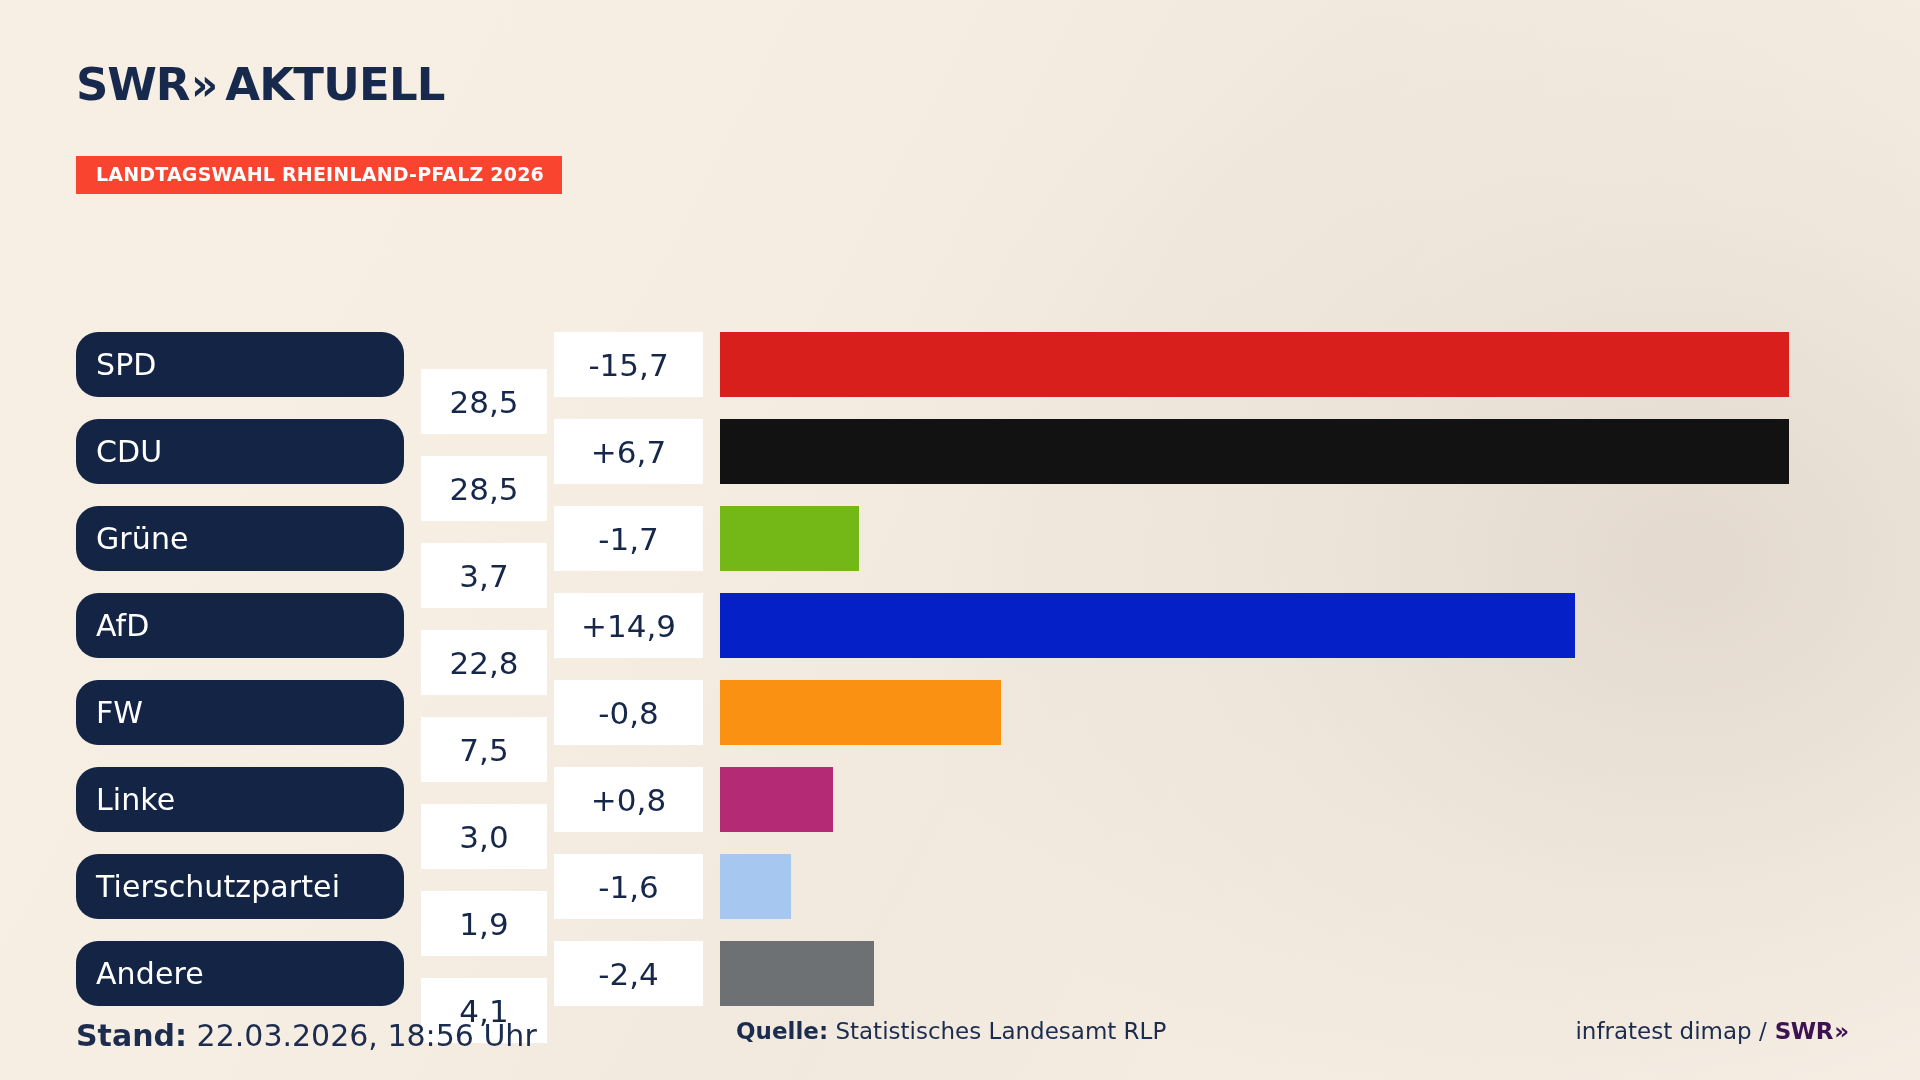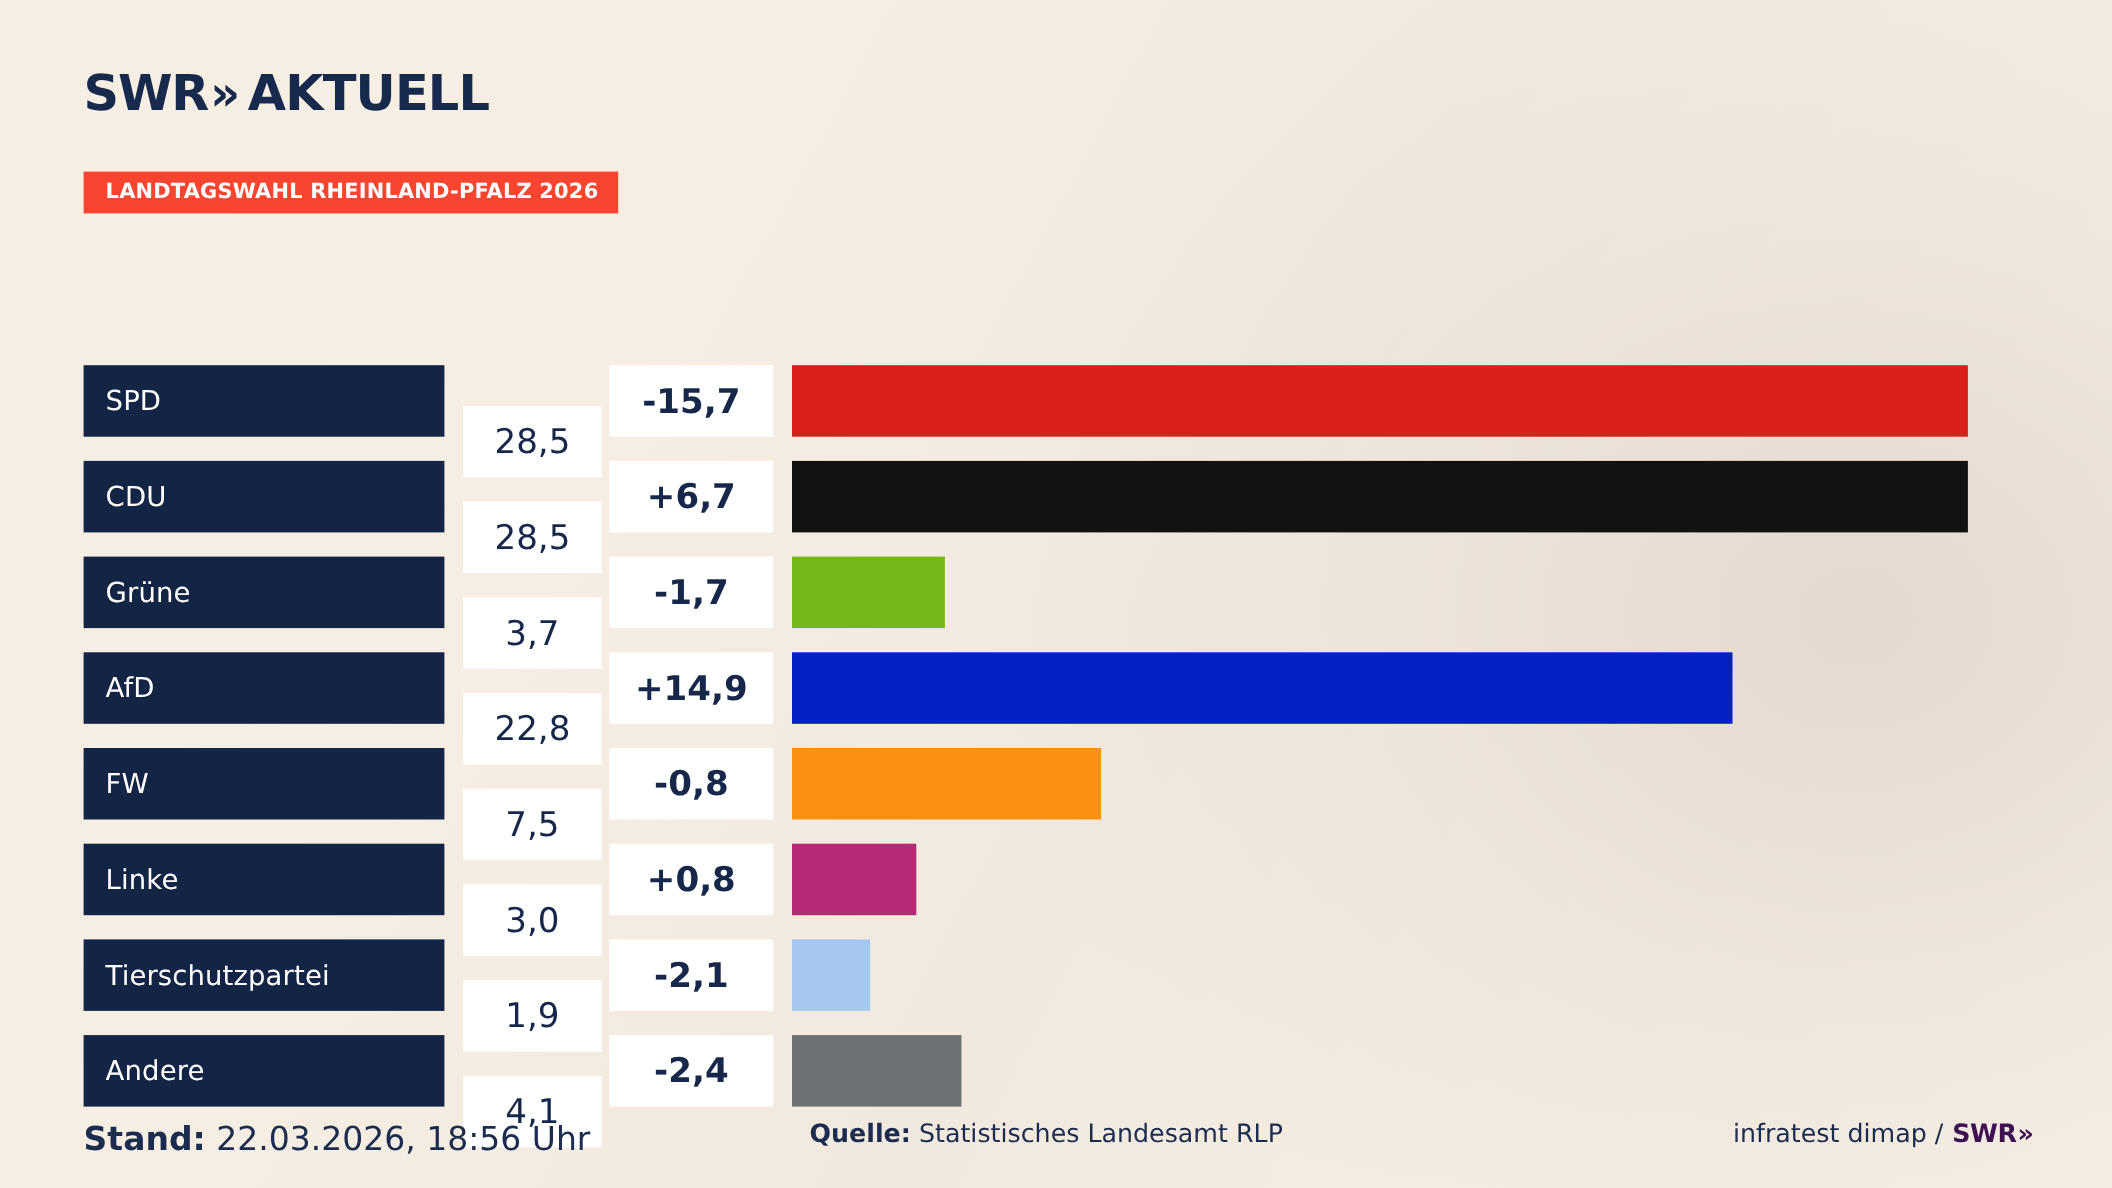--- a/index.html
+++ b/index.html
@@ -68,36 +68,36 @@
   .rows { position:absolute; left:76px; top:332px; right:0; }
   .row { position:relative; height:65px; margin-bottom:22px; }
   .row:last-child { margin-bottom:0; }
 
   .r-name {
     position:absolute; left:0; top:0;
     width:328px; height:65px;
     background:#132445; color:#ffffff;
     display:flex; align-items:center;
     padding-left:20px;
-    font-size:25px; font-weight:400; letter-spacing:0.1px;
-    white-space:nowrap; overflow:hidden;
+    font-size:30px; font-weight:400; letter-spacing:0.1px;
+    white-space:nowrap; overflow:hidden;border-radius:22px;
   }
   .r-val {
     position:absolute; left:345px; top:0;
     width:126px; height:65px;
     background:#ffffff; color:#16274a;
     display:flex; align-items:center; justify-content:center;
     font-size:31px; font-weight:400;margin-top:37px;
   }
   .r-chg {
     position:absolute; left:478px; top:0;
     width:149px; height:65px;
     background:#ffffff; color:#16274a;
     display:flex; align-items:center; justify-content:center;
-    font-size:31px; font-weight:700;
+    font-size:31px; font-weight:400;
   }
   .r-bar-track {
     position:absolute; left:644px; top:0; right:0; height:65px;
   }
   .r-bar { height:65px; width:0; }
 
   
   .footer {
     position:absolute; left:76px; right:76px; bottom:28px;
     height:34px;
@@ -180,21 +180,21 @@
         <div class="r-name">Linke</div>
         <div class="r-val">3,0</div>
         <div class="r-chg">+0,8</div>
         <div class="r-bar-track">
           <div class="r-bar" style="width: 112.5px; background: rgb(180, 42, 117);"></div>
         </div>
       </div>
       <div class="row">
         <div class="r-name">Tierschutzpartei</div>
         <div class="r-val">1,9</div>
-        <div class="r-chg">-2,1</div>
+        <div class="r-chg">-1,6</div>
         <div class="r-bar-track">
           <div class="r-bar" style="width: 71.25px; background: rgb(166, 200, 240);"></div>
         </div>
       </div>
       <div class="row">
         <div class="r-name">Andere</div>
         <div class="r-val">4,1</div>
         <div class="r-chg">-2,4</div>
         <div class="r-bar-track">
           <div class="r-bar" style="width: 153.75px; background: rgb(110, 113, 115);"></div>

